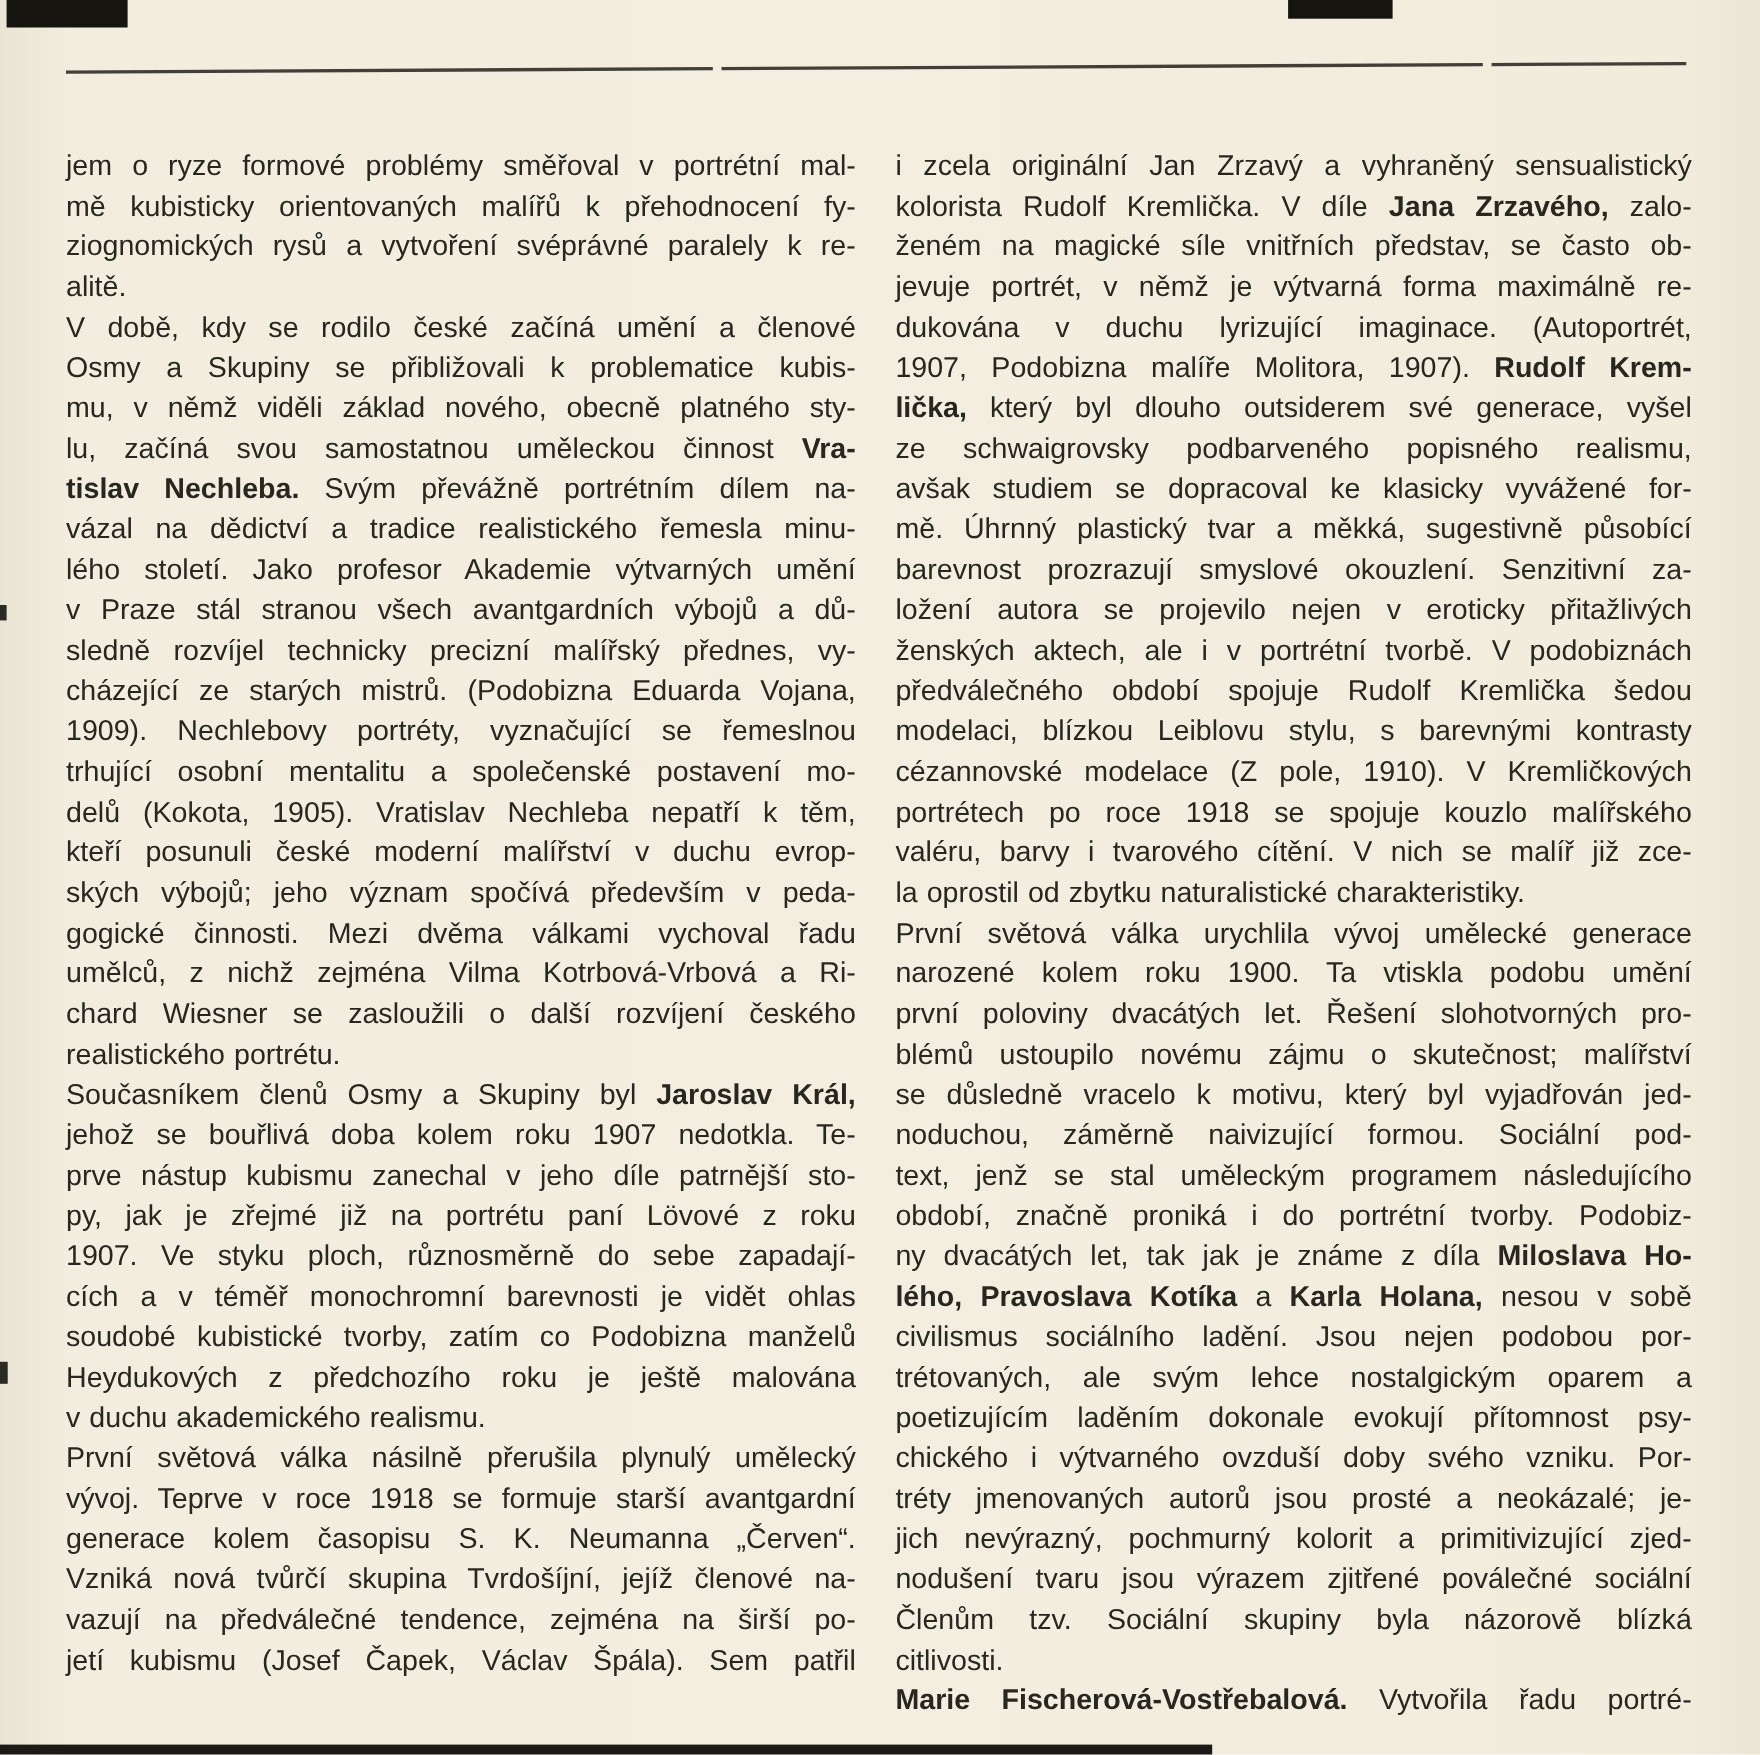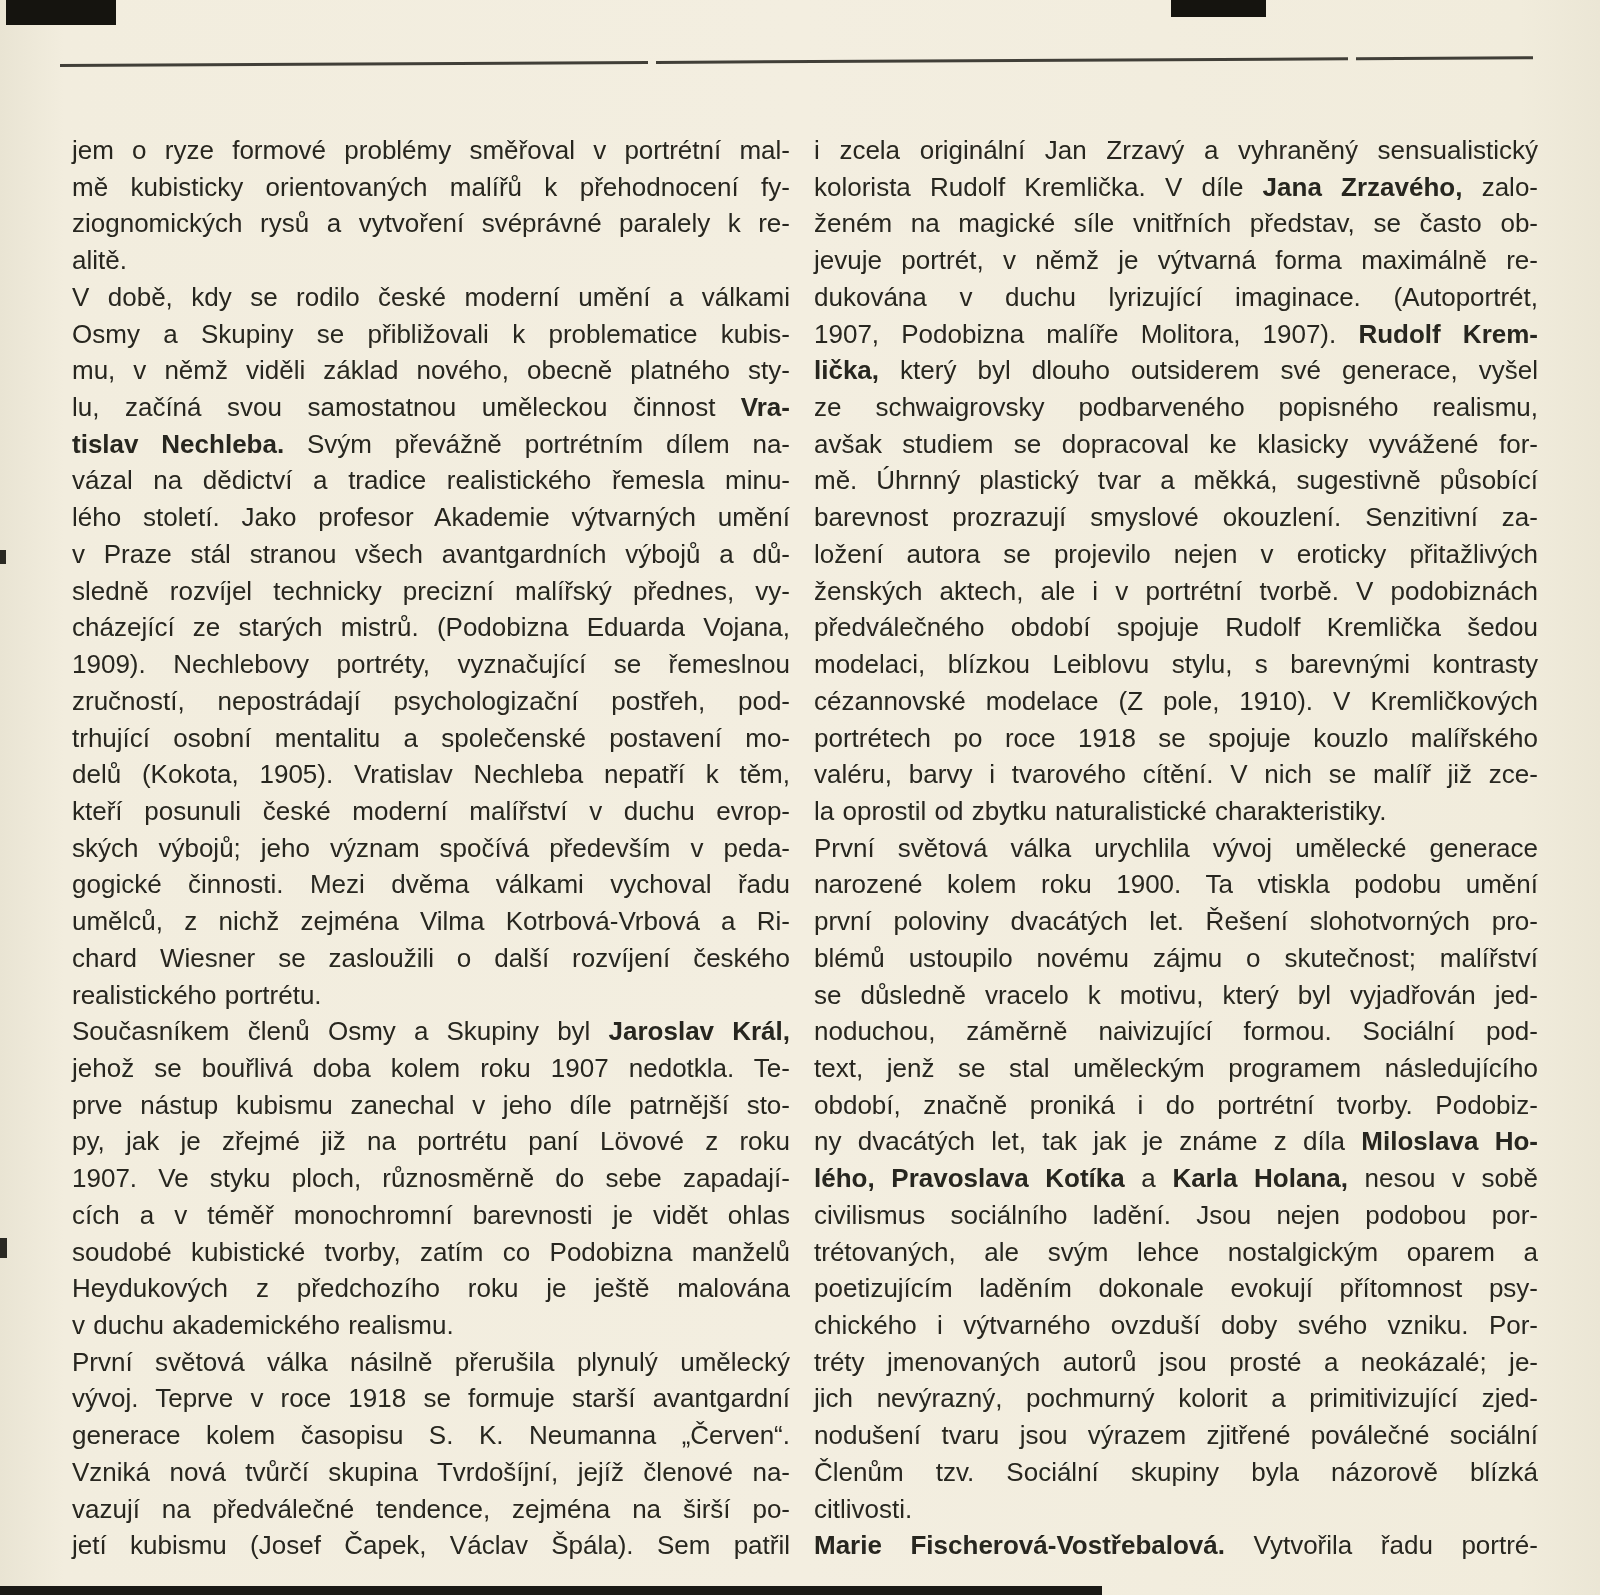--- a/index.html
+++ b/index.html
@@ -3,21 +3,21 @@
 <meta charset="utf-8">
 <style>
   html,body{margin:0;padding:0;}
   body{
     width:1600px;height:1595px;position:relative;overflow:hidden;
     background:linear-gradient(90deg,#e9e4d3 0%,#f2edde 4%,#f3eee0 50%,#f1ecdc 95%,#ebe6d5 100%);
     font-family:"Liberation Sans",sans-serif;
   }
   .page{position:absolute;inset:0;}
   .col{position:absolute;top:132px;}
-  .col-left{left:72px;width:718px;}
+  .col-left{left:60px;width:718px;}
   .col-right{left:814px;width:724px;}
   .line{
     height:36.72px;line-height:36.72px;font-size:26px;color:#27261f;
     text-align:justify;text-align-last:justify;text-justify:inter-word;
     word-spacing:1px;white-space:normal;
   }
   .line.noj{text-align:center;text-align-last:left;}
   .b{font-weight:bold;}
   .rule{
     position:absolute;left:60px;top:64px;width:1473px;height:3px;
@@ -49,32 +49,31 @@
     <div class="seg seg2"></div>
     <div class="gap"></div>
     <div class="seg seg3"></div>
   </div>
 
   <div class="col col-left">
       <div class="line"><span>jem o ryze formové problémy směřoval v portrétní mal-</span></div>
       <div class="line"><span>mě kubisticky orientovaných malířů k přehodnocení fy-</span></div>
       <div class="line"><span>ziognomických rysů a vytvoření svéprávné paralely k re-</span></div>
       <div class="line noj"><span>alitě.</span></div>
-      <div class="line"><span>V době, kdy se rodilo české moderní umění a válkami</span></div>
+      <div class="line"><span>V době, kdy se rodilo české začíná umění a členové</span></div>
       <div class="line"><span>Osmy a Skupiny se přibližovali k problematice kubis-</span></div>
       <div class="line"><span>mu, v němž viděli základ nového, obecně platného sty-</span></div>
       <div class="line"><span>lu, začíná svou samostatnou uměleckou činnost </span><span class="b">Vra-</span></div>
       <div class="line"><span class="b">tislav Nechleba.</span><span> Svým převážně portrétním dílem na-</span></div>
       <div class="line"><span>vázal na dědictví a tradice realistického řemesla minu-</span></div>
       <div class="line"><span>lého století. Jako profesor Akademie výtvarných umění</span></div>
       <div class="line"><span>v Praze stál stranou všech avantgardních výbojů a dů-</span></div>
       <div class="line"><span>sledně rozvíjel technicky precizní malířský přednes, vy-</span></div>
       <div class="line"><span>cházející ze starých mistrů. (Podobizna Eduarda Vojana,</span></div>
       <div class="line"><span>1909). Nechlebovy portréty, vyznačující se řemeslnou</span></div>
-      <div class="line"><span>zručností, nepostrádají psychologizační postřeh, pod-</span></div>
       <div class="line"><span>trhující osobní mentalitu a společenské postavení mo-</span></div>
       <div class="line"><span>delů (Kokota, 1905). Vratislav Nechleba nepatří k těm,</span></div>
       <div class="line"><span>kteří posunuli české moderní malířství v duchu evrop-</span></div>
       <div class="line"><span>ských výbojů; jeho význam spočívá především v peda-</span></div>
       <div class="line"><span>gogické činnosti. Mezi dvěma válkami vychoval řadu</span></div>
       <div class="line"><span>umělců, z nichž zejména Vilma Kotrbová-Vrbová a Ri-</span></div>
       <div class="line"><span>chard Wiesner se zasloužili o další rozvíjení českého</span></div>
       <div class="line noj"><span>realistického portrétu.</span></div>
       <div class="line"><span>Současníkem členů Osmy a Skupiny byl </span><span class="b">Jaroslav Král,</span></div>
       <div class="line"><span>jehož se bouřlivá doba kolem roku 1907 nedotkla. Te-</span></div>

